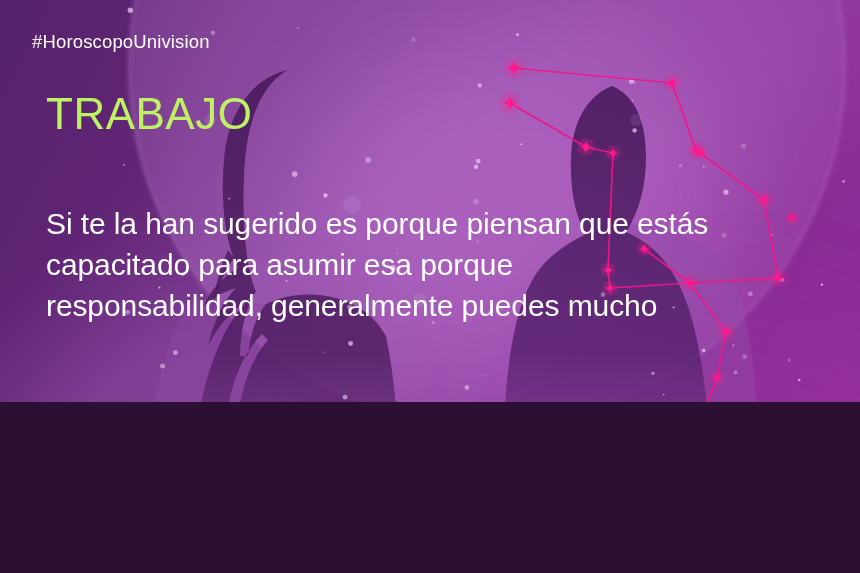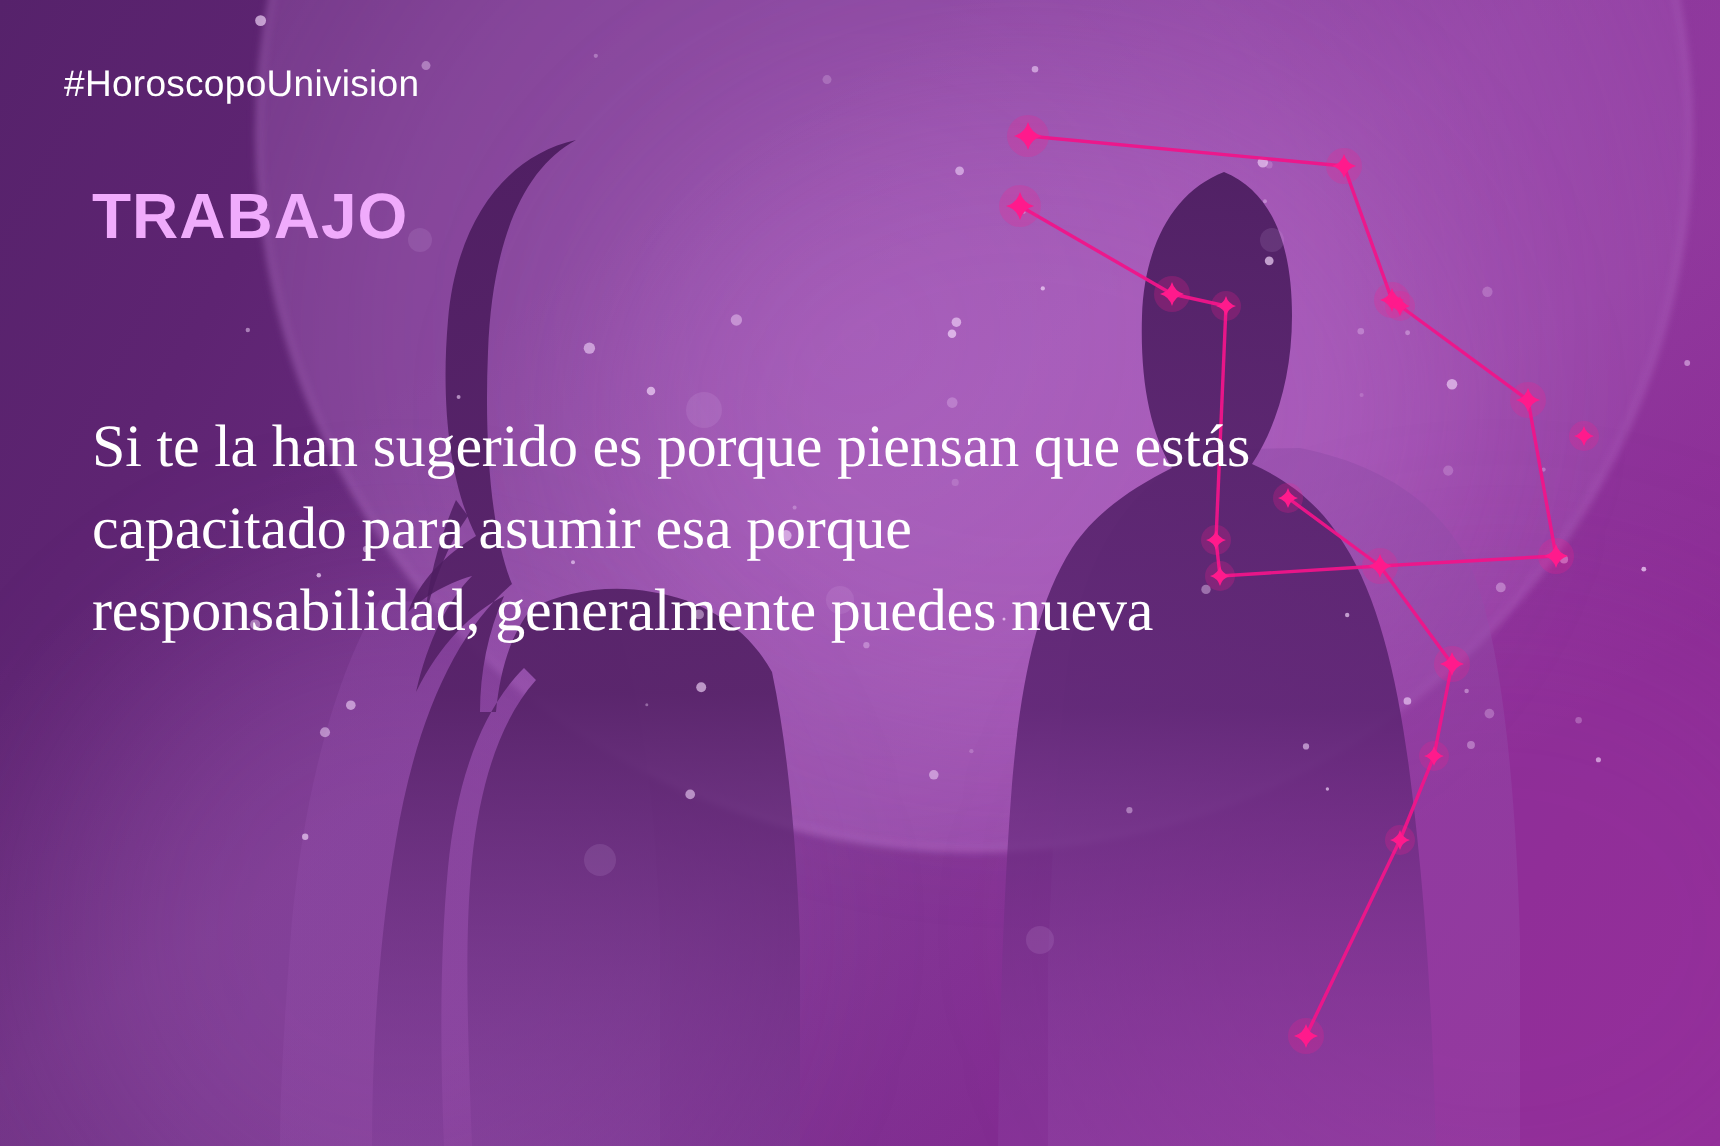--- a/index.html
+++ b/index.html
@@ -3,21 +3,21 @@
 <meta charset="utf-8">
 <style>
   html, body {
     margin: 0;
     padding: 0;
     background: #2b1033;
   }
   #card {
     position: relative;
     width: 860px;
-    height: 573px;
+    height: 402px;
     overflow: hidden;
     font-family: "Liberation Sans", sans-serif;
     background: #6b2480;
   }
 
   
   .layer { position: absolute; inset: 0; }
 
   #bg-base {
     background:
@@ -91,39 +91,39 @@
     font-size: 18.5px;
     font-weight: 400;
     color: #ffffff;
     letter-spacing: 0.15px;
     white-space: nowrap;
   }
   #title {
     position: absolute;
     left: 46px;
     top: 92px;
-    font-size: 32px;
-    font-weight: bold;
-    color: #f0abfc;
+    font-size: 44px;
+    font-weight: normal;
+    color: #bef264;
     letter-spacing: 0.5px;
     line-height: 1;
     white-space: nowrap;
   }
   #body-text {
     position: absolute;
     left: 46px;
     top: 203px;
     width: 760px;
     font-size: 30px;
     font-weight: 400;
     color: #ffffff;
     line-height: 41px;
     letter-spacing: -0.1px;
   }
-  #body-text .bline { white-space: nowrap; display: block; font-family: Liberation Serif, serif; }
+  #body-text .bline { white-space: nowrap; display: block; }
 </style>
 </head>
 <body>
 
 <div id="card">
 
   <div class="layer" id="bg-base"></div>
   <div id="moon"></div>
   <div id="moon-rim"></div>
   <div class="nebula" id="neb1"></div>
@@ -306,16 +306,16 @@
         <circle cx="653" cy="518" r="9.0" fill="#ff1a8c" opacity="0.22"></circle>
         <path d="M653 512 Q654.32 516.68 659 518 Q654.32 519.32 653 524 Q651.68 519.32 647 518 Q651.68 516.68 653 512 Z" fill="#ff1a8c"></path>
       </g>
     </svg>
 
   <div id="hashtag">#HoroscopoUnivision</div>
   <div id="title">TRABAJO</div>
   <div id="body-text">
       <span class="bline">Si te la han sugerido es porque piensan que estás</span>
       <span class="bline">capacitado para asumir esa porque</span>
-      <span class="bline">responsabilidad, generalmente puedes nueva</span>
+      <span class="bline">responsabilidad, generalmente puedes mucho</span>
     </div>
 
 </div>
 
 </body></html>

